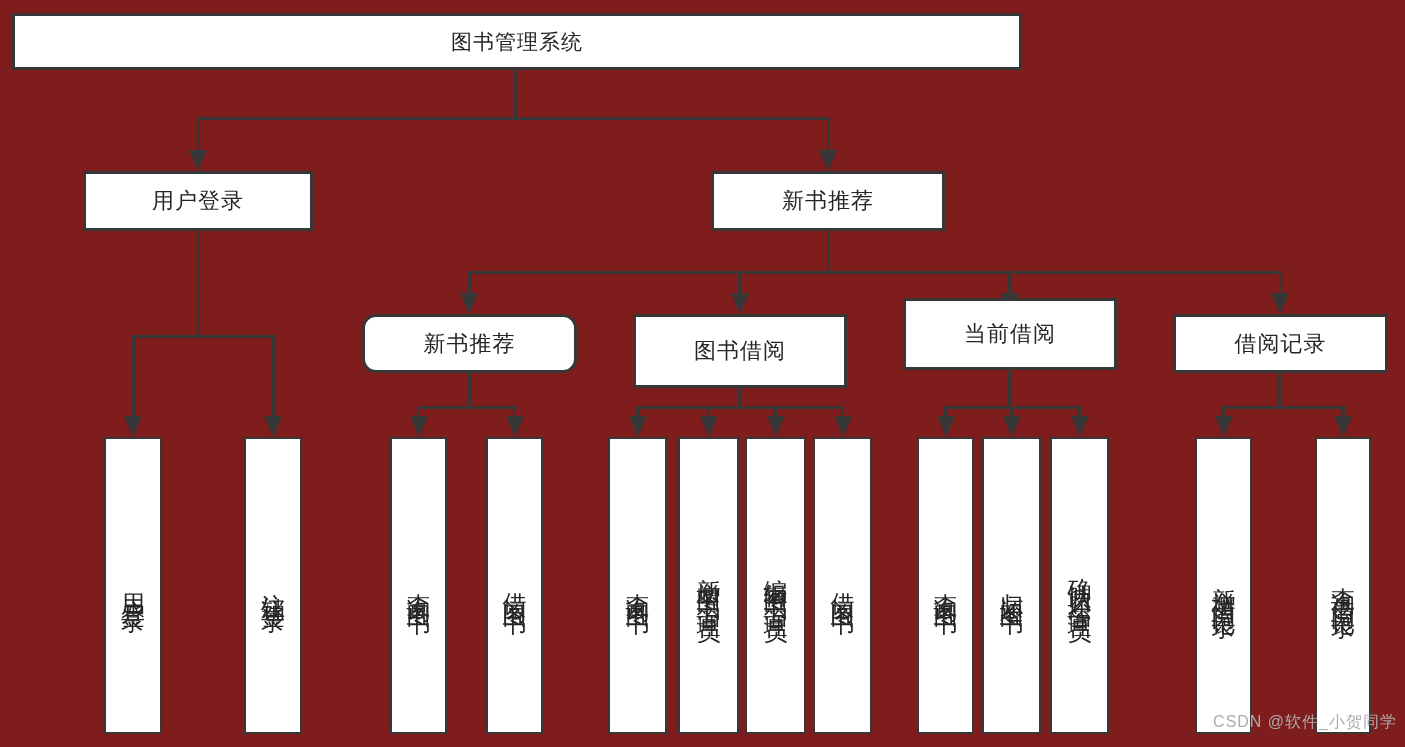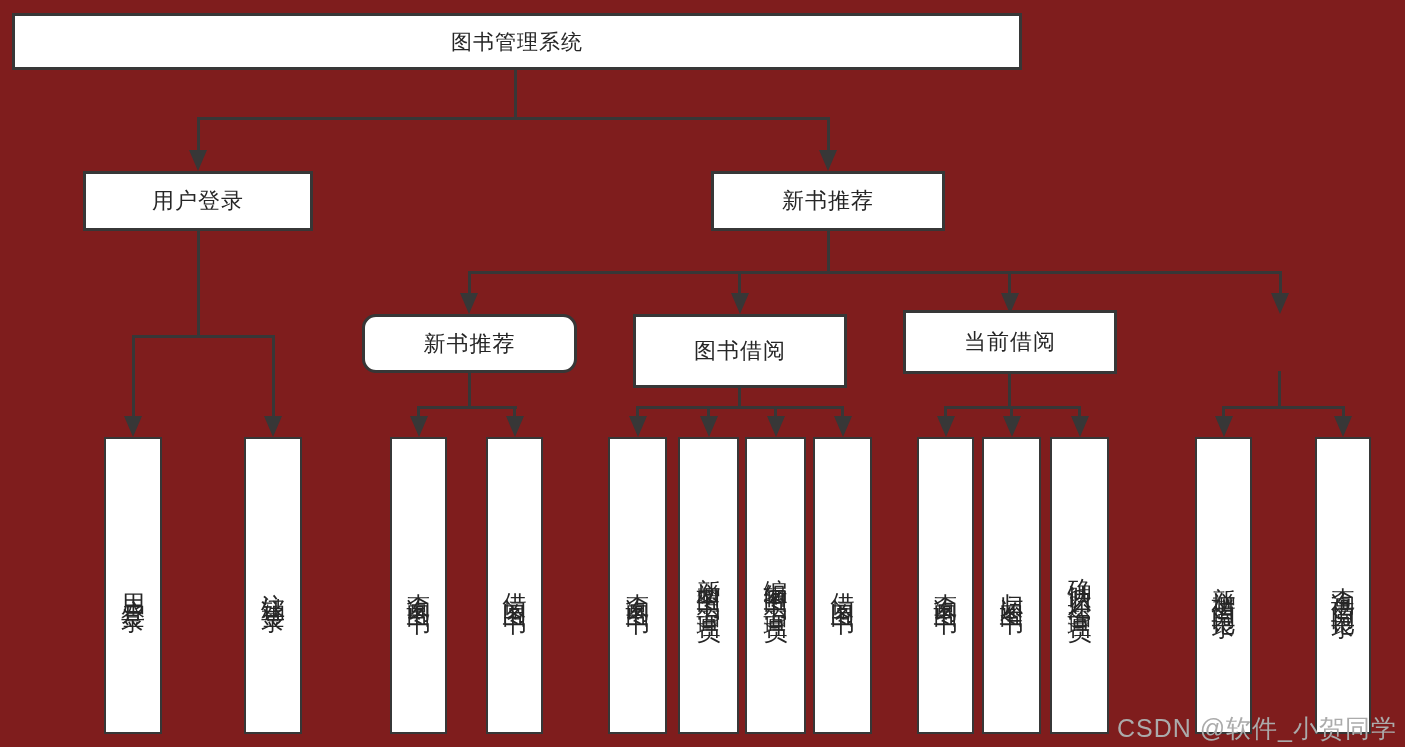--- a/index.html
+++ b/index.html
@@ -36,21 +36,21 @@
   .vl{position:absolute;width:3px;background:#373737;z-index:1;}
   .arrow{
     position:absolute;width:0;height:0;z-index:1;
     border-left:9px solid transparent;
     border-right:9px solid transparent;
     border-top:21px solid #373737;
   }
   .watermark{
     position:absolute;
     right:8px;top:712px;
-    font-size:25px;
+    font-size:16px;
     color:#ababab;
     letter-spacing:1px;
     z-index:5;
   }
   #root-box{left:12px;top:13px;width:1010px;height:57px;font-size:21px;}
 </style>
 </head>
 <body>
 
 <div id="canvas">
@@ -80,21 +80,22 @@
   <div class="arrow" style="left:460px;top:293px;"></div>
   <div class="vl" style="left:738px;top:271px;height:25px;"></div>
   <div class="arrow" style="left:731px;top:293px;"></div>
   <div class="vl" style="left:1008px;top:271px;height:25px;"></div>
   <div class="arrow" style="left:1001px;top:293px;"></div>
   <div class="vl" style="left:1279px;top:271px;height:25px;"></div>
   <div class="arrow" style="left:1271px;top:293px;"></div>
 
   <div class="node" style="left:362px;top:314px;width:215px;height:59px;border-radius:14px;">新书推荐</div>
   <div class="node" style="left:633px;top:314px;width:214px;height:74px;">图书借阅</div>
-  <div class="node" style="left:903px;top:310px;width:214px;height:64px;">当前借阅</div>
+  <div class="node" style="left:903px;top:298px;width:214px;height:72px;">当前借阅</div>
+  <div class="node" style="left:1173px;top:314px;width:215px;height:59px;">借阅记录</div>
 
   <div class="vl" style="left:468px;top:371px;height:38px;"></div>
   <div class="hl" style="left:417px;top:406px;width:100px;"></div>
   <div class="vl" style="left:417px;top:406px;height:12px;"></div>
   <div class="arrow" style="left:410px;top:416px;"></div>
   <div class="vl" style="left:513px;top:406px;height:12px;"></div>
   <div class="arrow" style="left:506px;top:416px;"></div>
 
   <div class="vl" style="left:738px;top:371px;height:38px;"></div>
   <div class="hl" style="left:636px;top:406px;width:208px;"></div>

